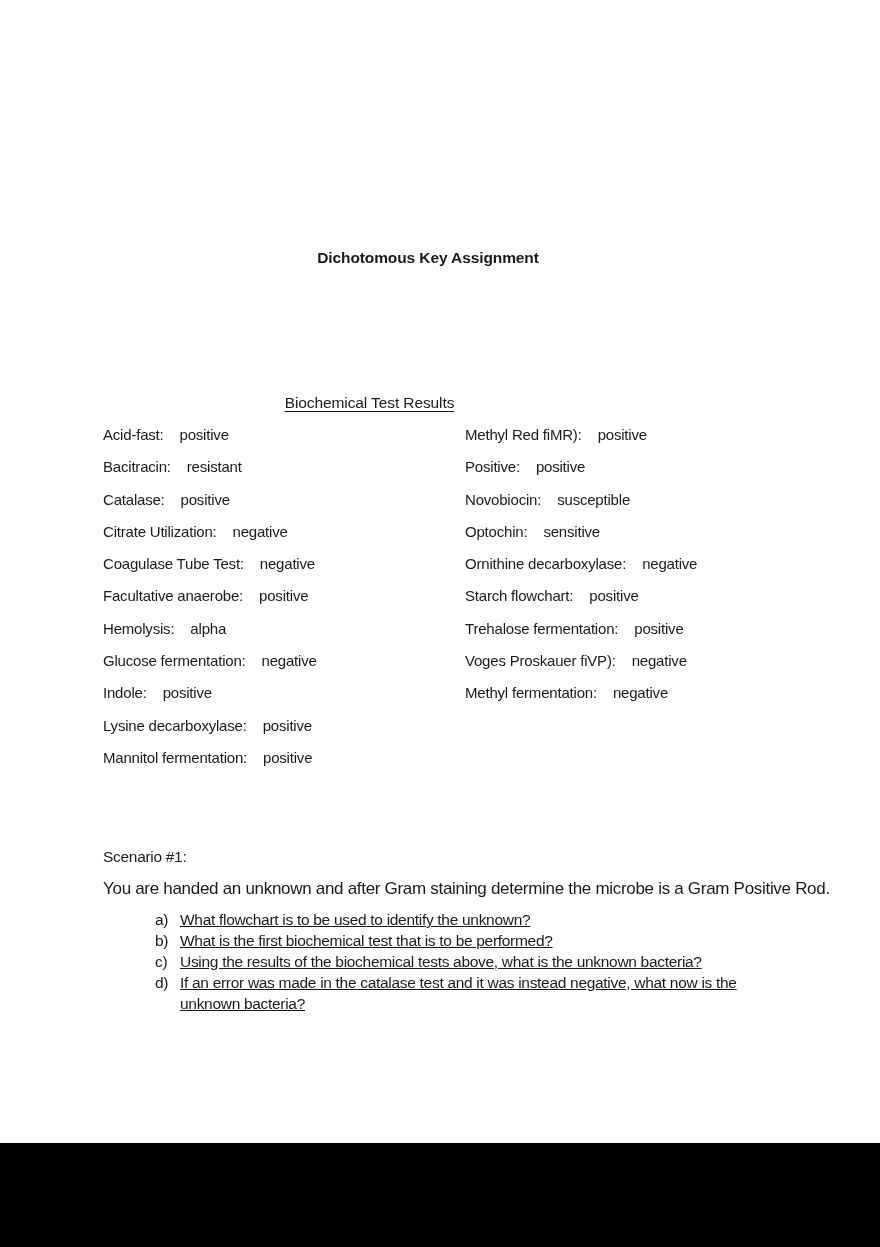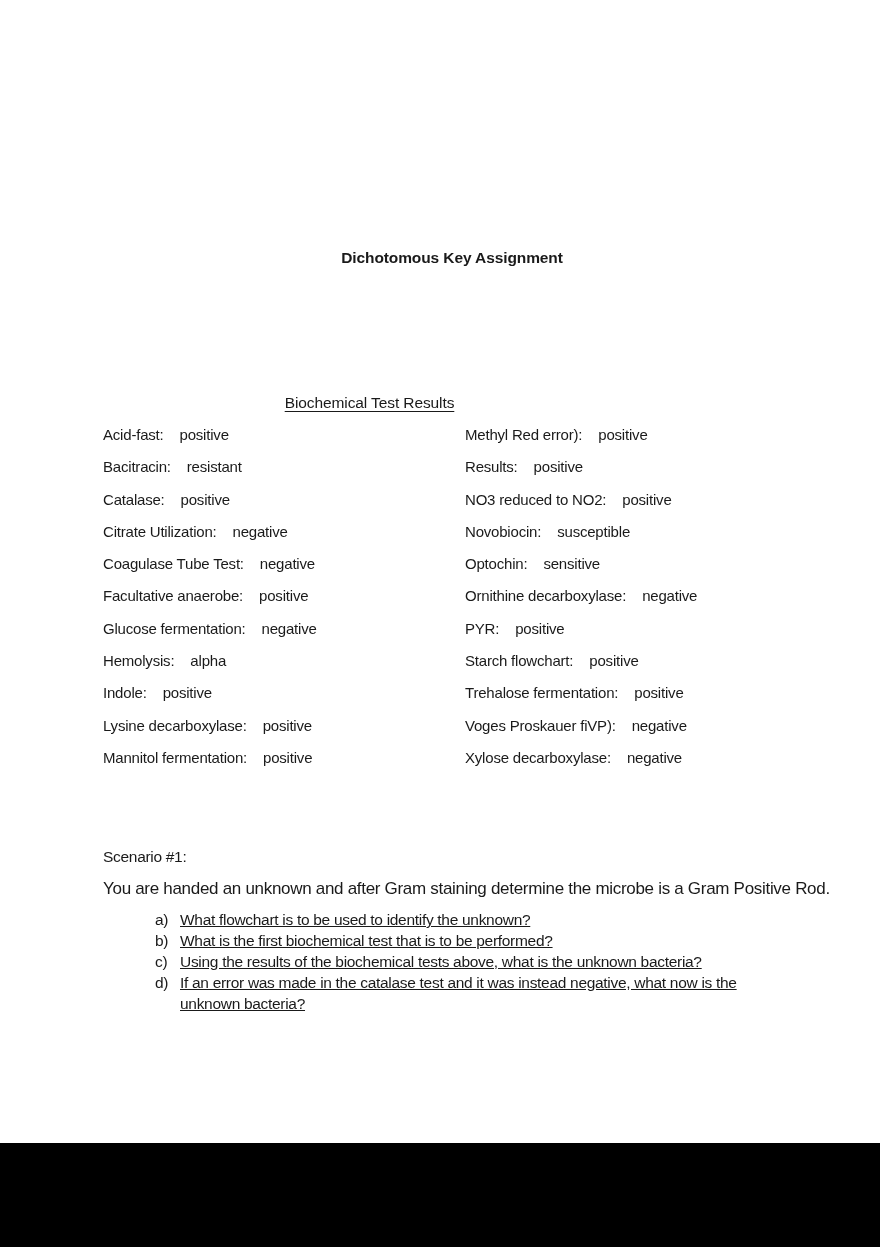--- a/index.html
+++ b/index.html
@@ -18,21 +18,20 @@
   }
   .doc-title {
     position: absolute;
     top: 249px;
     left: 0;
     width: 856px; 
     text-align: center;
     font-size: 15.5px;
     font-weight: bold;
     letter-spacing: -0.1px;
-    padding-left: 24px;
   }
   .section-heading {
     position: absolute;
     top: 394px;
     left: 0;
     width: 739px;
     text-align: center;
     font-size: 15.5px;
     text-decoration: underline;
     text-underline-offset: 3px;
@@ -107,39 +106,37 @@
 
   <div class="section-heading">Biochemical Test Results</div>
 
   <div class="test-col left">
     <div class="test-row"><span class="lbl">Acid-fast:</span><span class="val">positive</span></div>
     <div class="test-row"><span class="lbl">Bacitracin:</span><span class="val">resistant</span></div>
     <div class="test-row"><span class="lbl">Catalase:</span><span class="val">positive</span></div>
     <div class="test-row"><span class="lbl">Citrate Utilization:</span><span class="val">negative</span></div>
     <div class="test-row"><span class="lbl">Coagulase Tube Test:</span><span class="val">negative</span></div>
     <div class="test-row"><span class="lbl">Facultative anaerobe:</span><span class="val">positive</span></div>
+    <div class="test-row"><span class="lbl">Hemolysis:</span><span class="val">alpha</span></div>
     <div class="test-row"><span class="lbl">Glucose fermentation:</span><span class="val">negative</span></div>
-    <div class="test-row"><span class="lbl">Hemolysis:</span><span class="val">alpha</span></div>
     <div class="test-row"><span class="lbl">Indole:</span><span class="val">positive</span></div>
     <div class="test-row"><span class="lbl">Lysine decarboxylase:</span><span class="val">positive</span></div>
     <div class="test-row"><span class="lbl">Mannitol fermentation:</span><span class="val">positive</span></div>
   </div>
 
   <div class="test-col right">
-    <div class="test-row"><span class="lbl">Methyl Red error):</span><span class="val">positive</span></div>
-    <div class="test-row"><span class="lbl">Results:</span><span class="val">positive</span></div>
-    <div class="test-row"><span class="lbl">NO3 reduced to NO2:</span><span class="val">positive</span></div>
+    <div class="test-row"><span class="lbl">Methyl Red fiMR):</span><span class="val">positive</span></div>
+    <div class="test-row"><span class="lbl">Positive:</span><span class="val">positive</span></div>
     <div class="test-row"><span class="lbl">Novobiocin:</span><span class="val">susceptible</span></div>
     <div class="test-row"><span class="lbl">Optochin:</span><span class="val">sensitive</span></div>
     <div class="test-row"><span class="lbl">Ornithine decarboxylase:</span><span class="val">negative</span></div>
-    <div class="test-row"><span class="lbl">PYR:</span><span class="val">positive</span></div>
     <div class="test-row"><span class="lbl">Starch flowchart:</span><span class="val">positive</span></div>
     <div class="test-row"><span class="lbl">Trehalose fermentation:</span><span class="val">positive</span></div>
     <div class="test-row"><span class="lbl">Voges Proskauer fiVP):</span><span class="val">negative</span></div>
-    <div class="test-row"><span class="lbl">Xylose decarboxylase:</span><span class="val">negative</span></div>
+    <div class="test-row"><span class="lbl">Methyl fermentation:</span><span class="val">negative</span></div>
   </div>
 
   <div class="scenario-heading">Scenario #1:</div>
 
   <div class="scenario-intro">You are handed an unknown and after Gram staining determine the microbe is a Gram Positive Rod.</div>
 
   <ol class="question-list">
     <li class="question-item">
         <span class="q-marker">a)</span>
         <span class="q-text">What flowchart is to be used to identify the unknown?</span>

